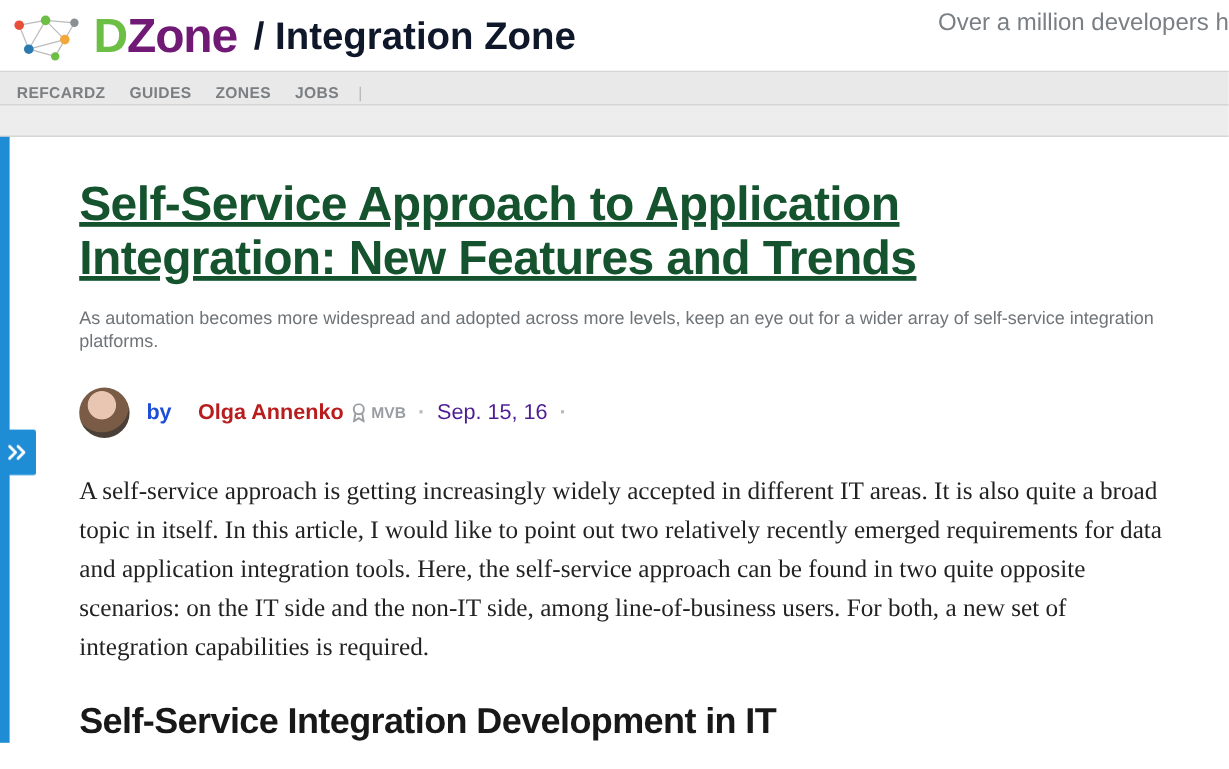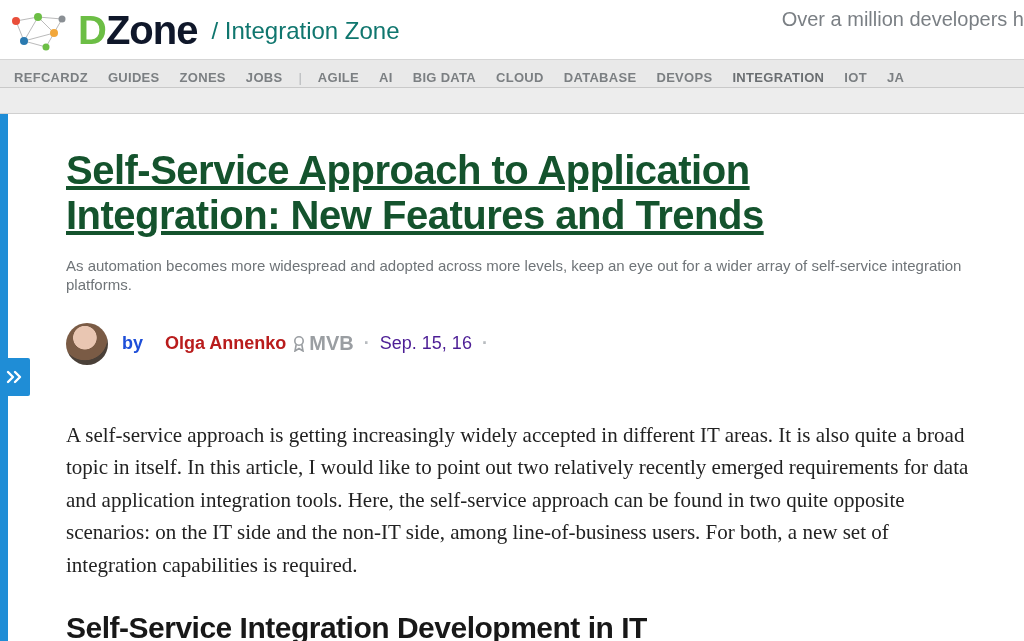--- a/index.html
+++ b/index.html
@@ -2,40 +2,40 @@
 <html><head>
 <meta charset="utf-8">
 <style>
   * { box-sizing: border-box; margin: 0; padding: 0; }
   html, body { width: 1024px; height: 641px; overflow: hidden; font-family: -apple-system, BlinkMacSystemFont, "Segoe UI", Helvetica, Arial, sans-serif; background: #fff; }
   .header-row { display: flex; align-items: center; padding: 8px 10px 6px 10px; }
   .logo-wrap { display: flex; align-items: center; }
   .dzone-logo { display: flex; align-items: center; font-size: 40px; font-weight: 700; letter-spacing: -1px; }
   .node-graph { position: relative; width: 58px; height: 40px; margin-right: 10px; }
   .d-letter { color: #6cbe45; }
-  .zone-letter { color: #0f172a; font-weight: 600; }
-  .breadcrumb { margin-left: 14px; font-size: 24px; font-weight: 400; color: #0f766e; white-space: nowrap; }
+  .zone-letter { color: #701a75; font-weight: 600; }
+  .breadcrumb { margin-left: 14px; font-size: 32px; font-weight: 700; color: #0f172a; white-space: nowrap; }
   .tagline { position: absolute; right: 0; top: 8px; color: #7a7f84; font-size: 20px; white-space: nowrap; padding-left: 30px; }
   .nav-bar { background: #e9e9e9; border-top: 1px solid #d5d5d5; border-bottom: 1px solid #c9c9c9; padding: 10px 4px 2px 4px; display: flex; align-items: center; font-size: 13px; font-weight: 700; color: #7b7f82; white-space: nowrap; overflow: hidden; }
   .nav-bar .nav-item { margin: 0 10px; cursor: pointer; letter-spacing: 0.3px; }
   .nav-bar .nav-item.active { color: #6a6e71; border-bottom: 2px solid #1f8dd6; padding-bottom: 2px; }
   .nav-divider { color: #b4b7b9; margin: 0 6px; font-weight: 400; }
   .sub-bar { height: 26px; background: #ededed; border-bottom: 1px solid #d0d0d0; }
   .content-wrap { position: relative; padding: 34px 50px 0 58px; border-left: 8px solid #1f8dd6; margin-top: 0; }
   .article-title { font-size: 40px; font-weight: 800; line-height: 1.12; color: #14532d; letter-spacing: -0.5px; text-decoration: underline; }
   .article-subtitle { margin-top: 18px; font-size: 15px; line-height: 1.3; color: #6f7478; font-weight: 400; }
   .byline-row { margin-top: 28px; display: flex; align-items: center; color: #8a8f94; font-size: 18px; font-weight: 600; }
   .avatar { width: 42px; height: 42px; border-radius: 50%; background: radial-gradient(circle at 45% 35%, #e9c6b2 0 32%, #7a5b45 34% 62%, #4a4038 64% 100%); margin-right: 14px; flex: 0 0 42px; }
   .byline-row .by { color: #1d4ed8; font-weight: 600; margin-right: 22px; }
   .byline-row .author { color: #b91c1c; font-weight: 700; }
-  .mvb-badge { display: inline-flex; align-items: center; margin-left: 6px; color: #9a9ea2; font-weight: 700; font-size: 20px; }
+  .mvb-badge { display: inline-flex; align-items: center; margin-left: 6px; color: #9a9ea2; font-weight: 700; font-size: 13px; }
   .mvb-badge svg { margin-right: 3px; }
   .byline-row .sep { margin: 0 10px; color: #b8bcc0; }
   .byline-row .date, .byline-row .zone { color: #4c1d95; font-weight: 400; }
-  .body-text { margin-top: 54px; font-family: Georgia, "Times New Roman", serif; font-size: 21px; line-height: 1.55; color: #222; }
+  .body-text { margin-top: 28px; font-family: Georgia, "Times New Roman", serif; font-size: 21px; line-height: 1.55; color: #222; }
   .section-heading { margin-top: 30px; font-size: 30px; font-weight: 800; color: #181818; letter-spacing: -0.5px; }
   .left-handle { position: fixed; left: 0; top: 358px; width: 30px; height: 38px; background: #1f8dd6; display: flex; align-items: center; justify-content: center; border-top-right-radius: 2px; border-bottom-right-radius: 2px; cursor: pointer; }
   .left-handle svg { fill: #fff; }
 </style>
 </head>
 <body>
 
 <div class="header-row" style="position:relative;">
   <a class="logo-wrap">
     <span class="node-graph">
@@ -62,21 +62,20 @@
         <span class="zone-letter">Zone</span>
     </span>
   </a>
   <a class="breadcrumb">/ Integration Zone</a>
   <span class="tagline">Over a million developers h</span>
 </div>
 
 <nav class="nav-bar">
   <span id="nav-primary"><a class="nav-item">REFCARDZ</a><a class="nav-item">GUIDES</a><a class="nav-item">ZONES</a><a class="nav-item">JOBS</a></span>
   <span class="nav-divider">|</span>
-  <span id="nav-secondary"><a class="nav-item">AGILE</a><a class="nav-item">AI</a><a class="nav-item">BIG DATA</a><a class="nav-item">CLOUD</a><a class="nav-item">DATABASE</a><a class="nav-item">DEVOPS</a><a class="nav-item active">INTEGRATION</a><a class="nav-item">IOT</a><a class="nav-item">JA</a></span>
 </nav>
 <div class="sub-bar"></div>
 
 <div class="content-wrap">
   <h1 class="article-title">Self-Service Approach to Application Integration: New Features and Trends</h1>
   <p class="article-subtitle">As automation becomes more widespread and adopted across more levels, keep an eye out for a wider array of self-service integration platforms.</p>
 
   <div class="byline-row">
     <div class="avatar"></div>
     <span class="by">by</span>

